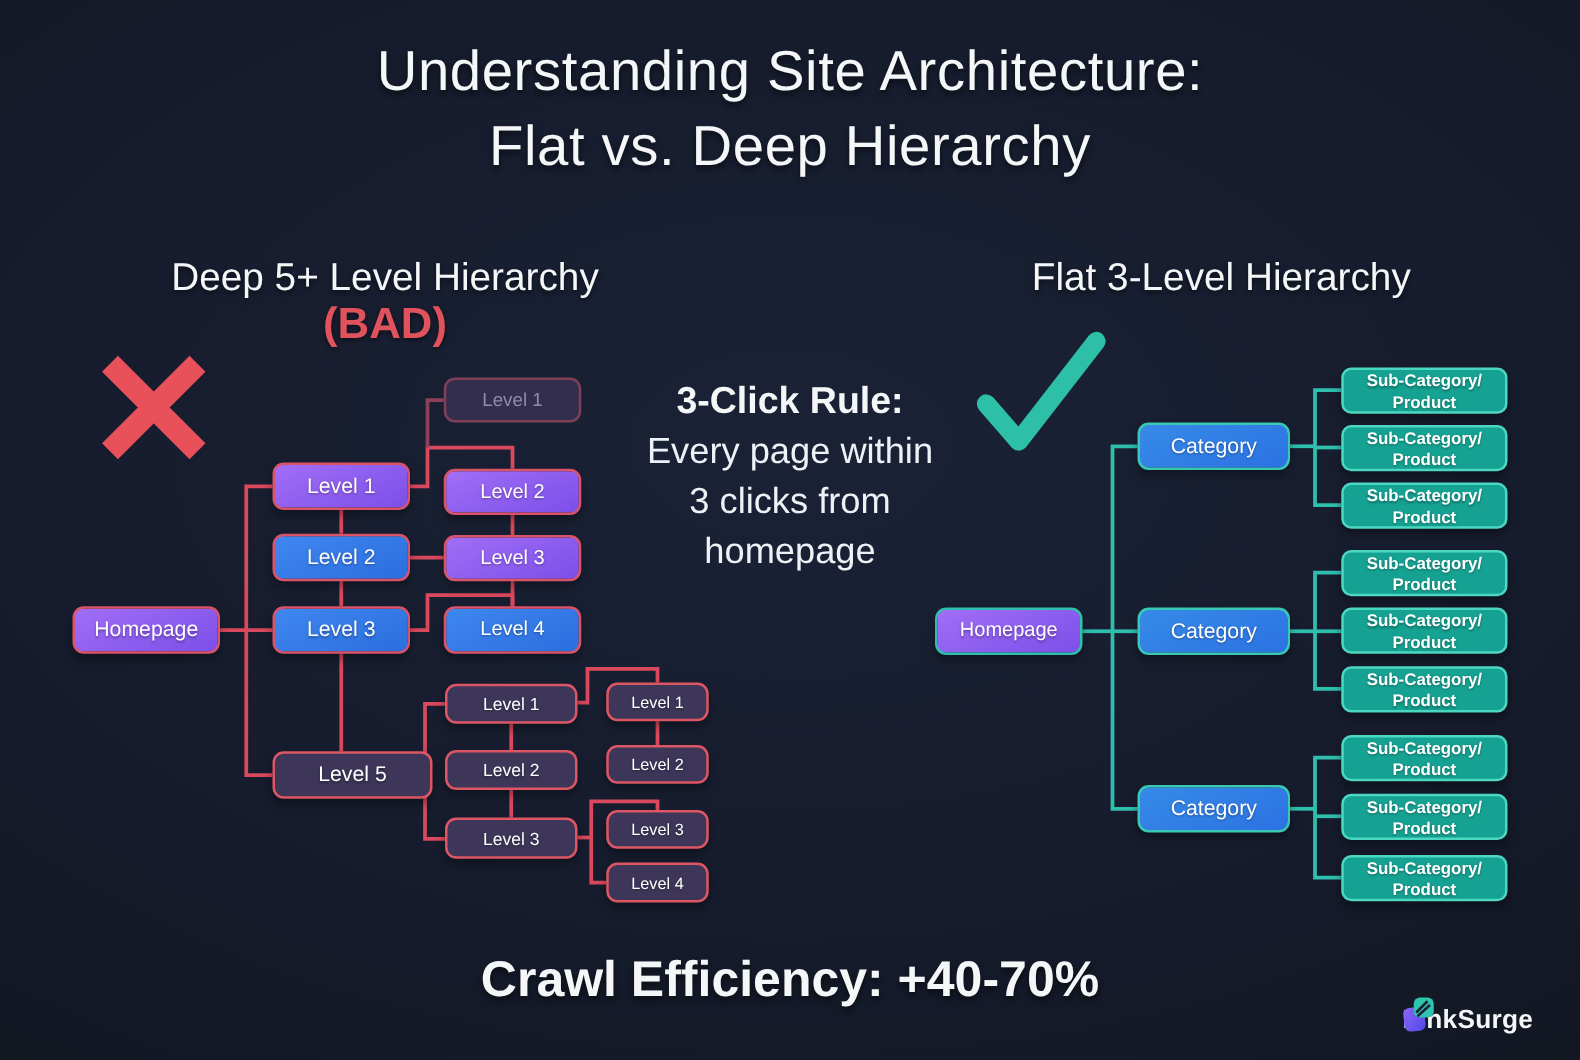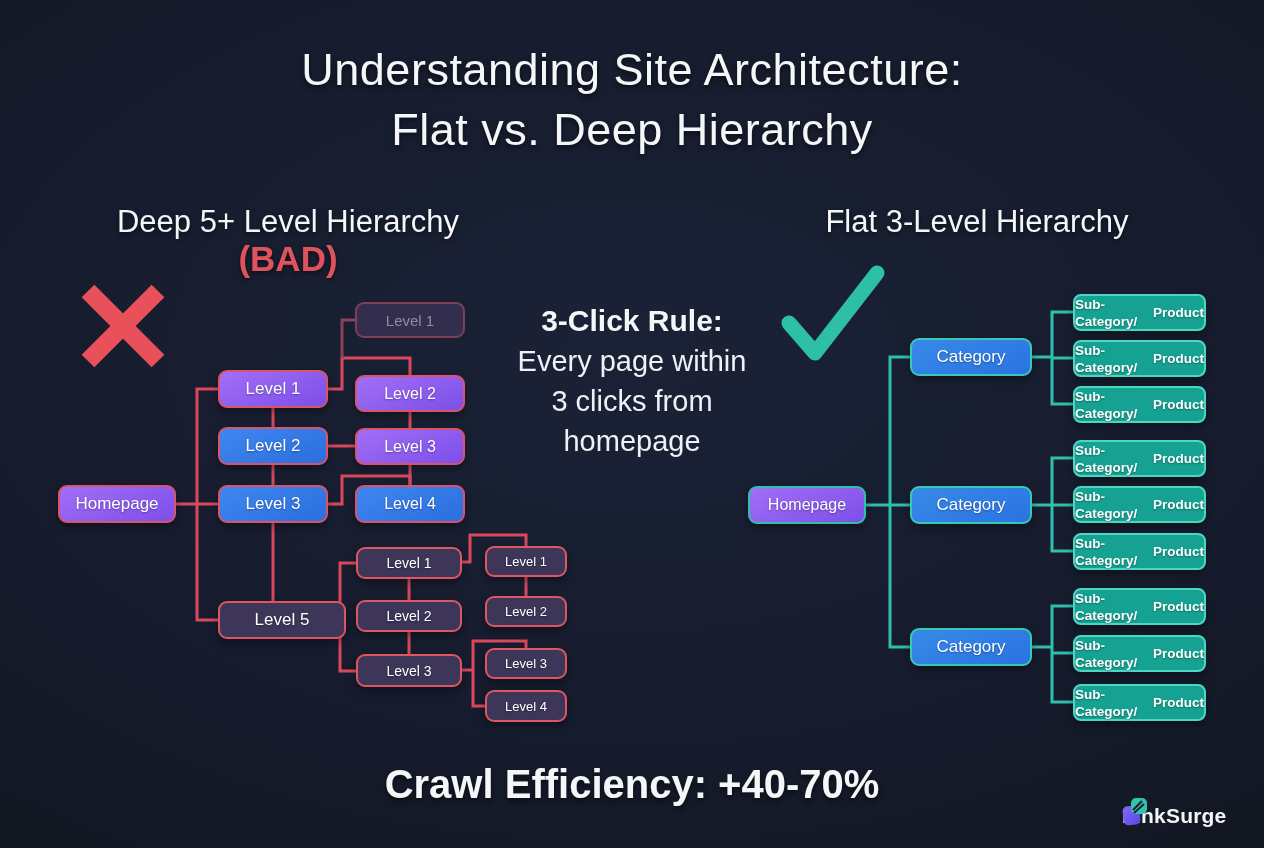--- a/index.html
+++ b/index.html
@@ -5,21 +5,21 @@
   html,body{margin:0;padding:0;background:#0d1119;}
   #canvas{
     position:relative;width:1264px;height:848px;overflow:hidden;
     background:radial-gradient(ellipse 90% 80% at 50% 42%, #1b2236 0%, #161c2d 55%, #11161f 100%);
     font-family:"Liberation Sans","DejaVu Sans",sans-serif;
     color:#f5f6f8;
   }
   .abs{position:absolute;}
   .ctr{text-align:center;}
   .title{
-    left:0;top:40px;width:1264px;
+    left:0;top:27px;width:1264px;
     font-size:45px;line-height:60px;letter-spacing:.5px;
     text-shadow:0 3px 5px rgba(0,0,0,.55);
   }
   .subhead{font-size:31px;line-height:38px;text-shadow:0 2px 4px rgba(0,0,0,.5);}
   .verdict{font-size:35px;font-weight:700;line-height:36px;text-shadow:0 2px 4px rgba(0,0,0,.5);}
   .note-head{font-size:30px;font-weight:700;line-height:40px;}
   .note-line{font-size:29px;line-height:40px;color:#eef1f5;font-weight:400;}
   .footer-stat{
     left:0;top:762px;width:1264px;font-size:40px;font-weight:700;
     text-shadow:0 3px 5px rgba(0,0,0,.55);
@@ -32,40 +32,40 @@
     text-shadow:0 1px 2px rgba(0,0,0,.35);
   }
   .pu{background:linear-gradient(155deg,#a16ef6 0%,#7c4fe8 100%);border:2.5px solid #d9536a;}
   .bl{background:linear-gradient(155deg,#3f87f0 0%,#2b6ede 100%);border:2.5px solid #d9536a;}
   .dk{background:#3d3659;border:2.5px solid #dd5663;}
   .gh{background:#332e4d;border:2px solid #7d4058;color:#918ba6;box-shadow:none;text-shadow:none;}
   .puT{background:linear-gradient(155deg,#a16ef6 0%,#7c4fe8 100%);border:2.5px solid #2fbfae;}
   .blT{background:linear-gradient(155deg,#378ae8 0%,#2b72e2 100%);border:2.5px solid #38c8b4;}
   .tl{
     background:#16a292;border:2px solid #4cd7c3;border-radius:8px;
-    flex-direction:row;line-height:17px;font-size:13.5px;font-weight:600;text-align:left;
+    flex-direction:column;line-height:17px;font-size:13.5px;font-weight:600;text-align:right;
   }
   .tl span{display:block;}
   svg{position:absolute;left:0;top:0;pointer-events:none;}
   .brand{
     left:1122px;top:796px;width:130px;height:40px;display:flex;align-items:center;gap:7px;
   }
   .brand-text{font-size:21px;font-weight:700;letter-spacing:.2px;}
 </style>
 </head>
 <body>
 
 <div id="canvas">
 
   <div class="abs ctr title">
     <div>Understanding Site Architecture:</div>
     <div>Flat vs. Deep Hierarchy</div>
   </div>
 
-  <div class="abs ctr" style="left:28px;top:203px;width:520px;">
+  <div class="abs ctr" style="left:48px;top:203px;width:520px;">
     <div class="subhead">Deep 5+ Level Hierarchy</div>
     <div class="verdict" style="color:#e0525c;">(BAD)</div>
   </div>
   <div class="abs ctr" style="left:737px;top:203px;width:480px;">
     <div class="subhead">Flat 3-Level Hierarchy</div>
   </div>
 
   <div class="abs ctr" style="left:482px;top:301px;width:300px;">
     <div class="note-head">3-Click Rule:</div>
     <div class="note-line">Every page within</div>

